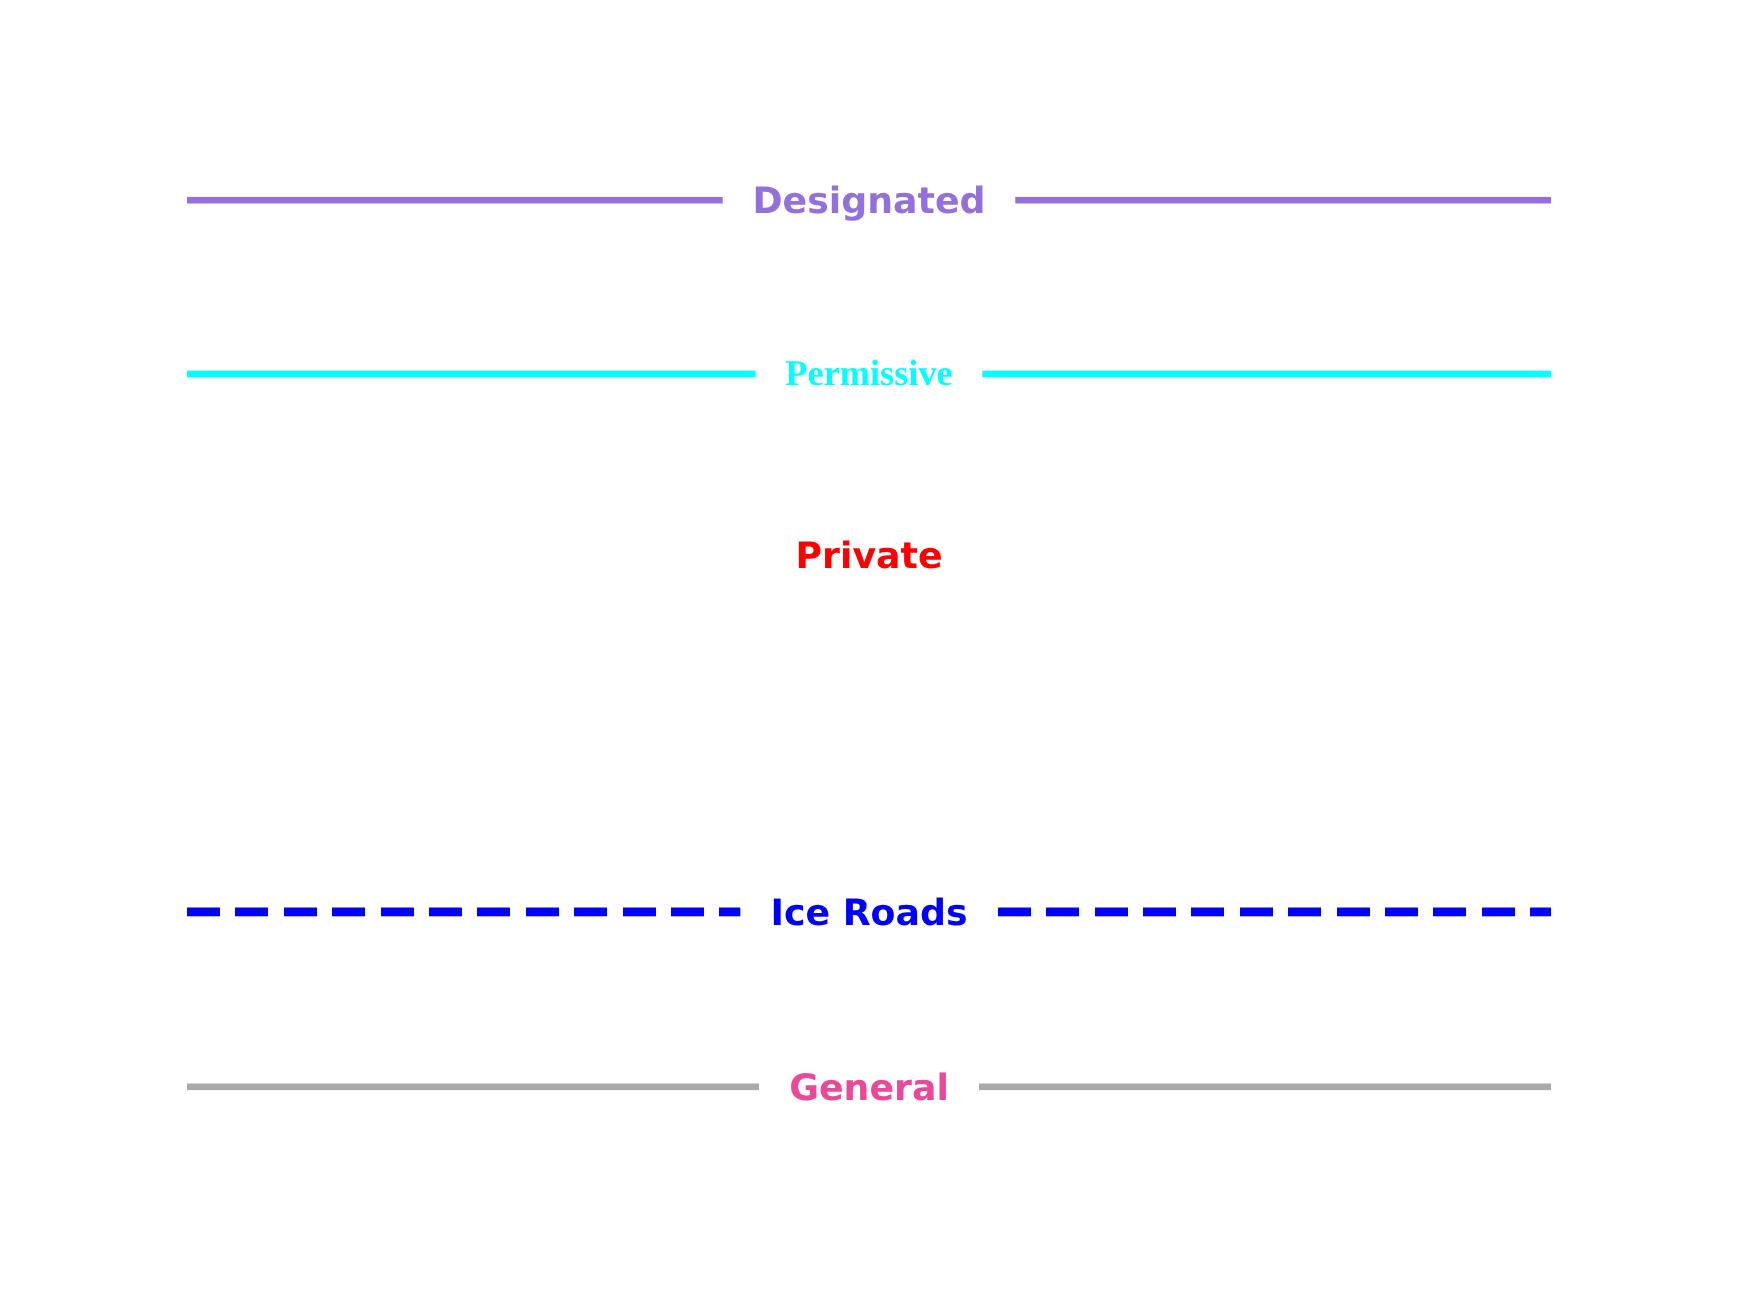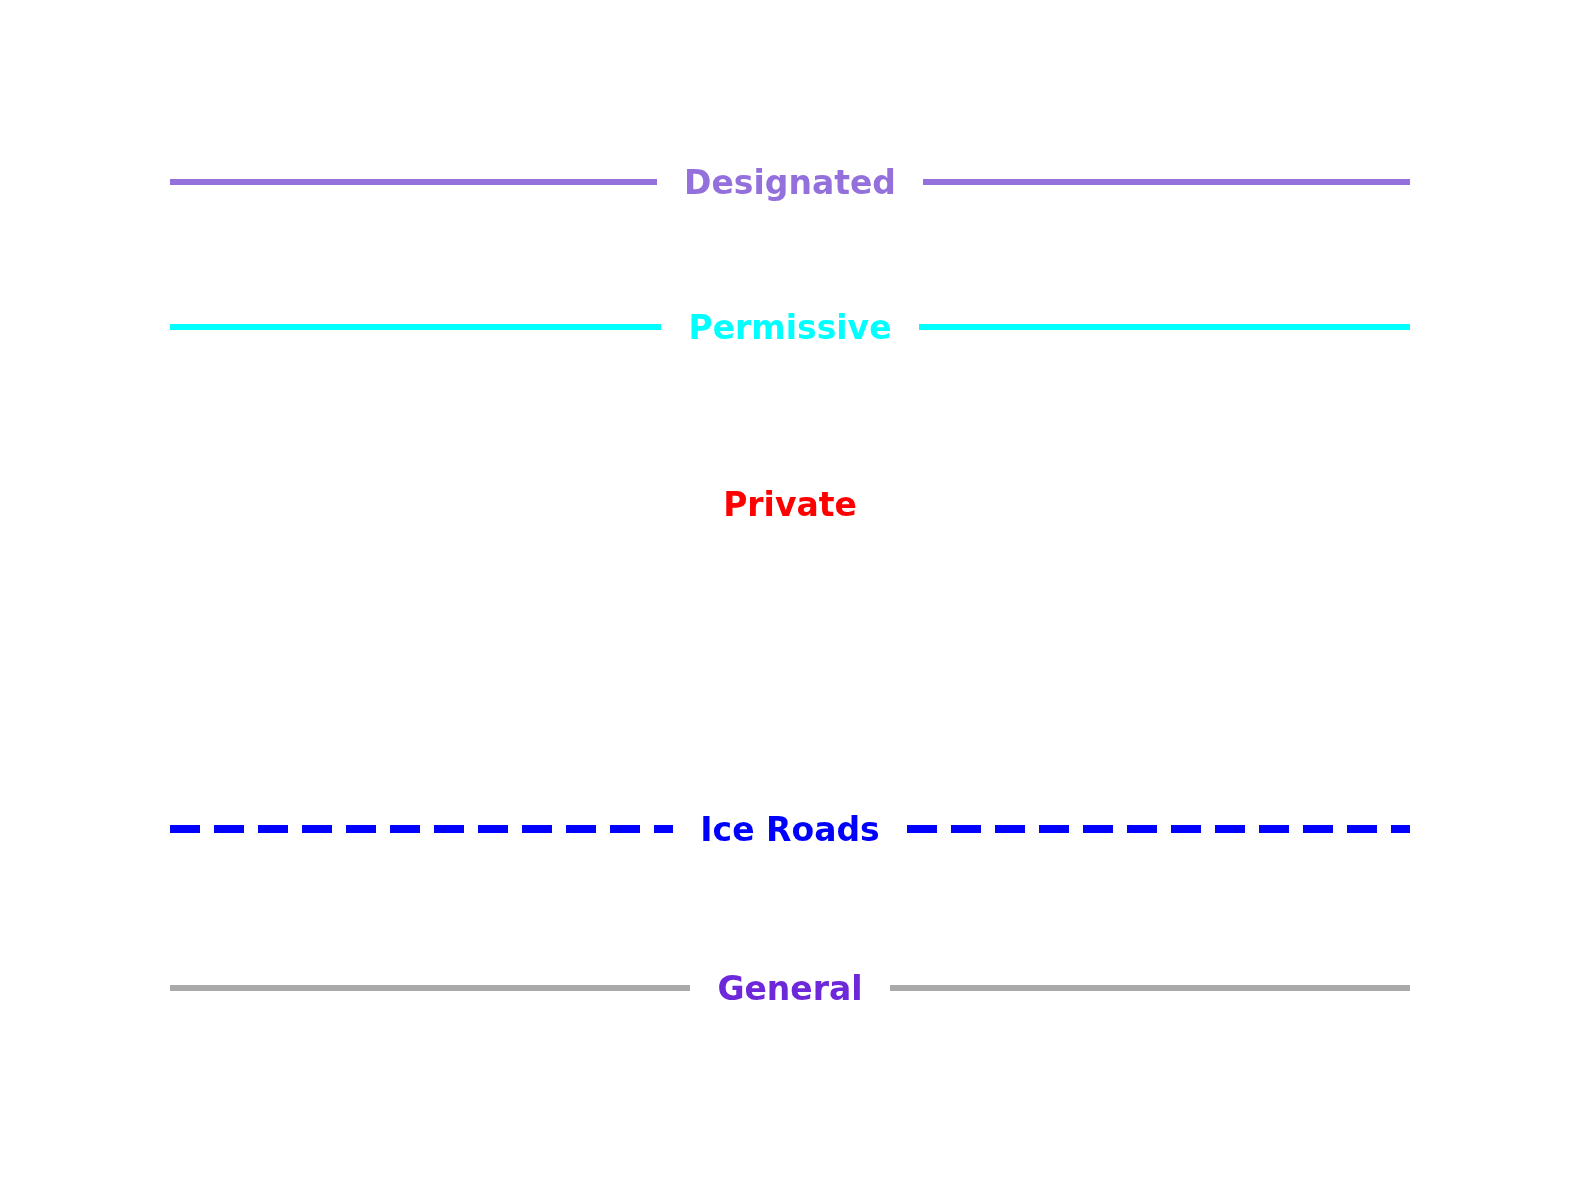--- a/index.html
+++ b/index.html
@@ -48,38 +48,38 @@
 <body>
 
 <div class="canvas">
 
   <div class="legend-row" style="top: 154px;">
     <div class="seg" style="height: 6px; background: rgb(147, 112, 219);"></div>
     <span class="row-label" style="color: rgb(147, 112, 219);">Designated</span>
     <div class="seg" style="height: 6px; background: rgb(147, 112, 219);"></div>
   </div>
 
-  <div class="legend-row" style="top: 299px;">
+  <div class="legend-row" style="top: 312px; font-family: Liberation Serif, serif;">
     <div class="seg" style="height: 6px; background: rgb(0, 255, 255);"></div>
     <span class="row-label" style="color: rgb(0, 255, 255);">Permissive</span>
     <div class="seg" style="height: 6px; background: rgb(0, 255, 255);"></div>
   </div>
 
   <div class="legend-row" style="top: 476px; flex-direction: column;">
     <div class="seg" style="height: 8px; background: rgb(255, 0, 0);"></div>
     <span class="row-label" style="color: rgb(255, 0, 0);">Private</span>
     <div class="seg" style="height: 8px; background: rgb(255, 0, 0);"></div>
   </div>
 
 
   <div class="legend-row" style="top: 801px;">
     <div class="seg" style="height: 8px; background: repeating-linear-gradient(90deg, rgb(0, 0, 255) 0px, rgb(0, 0, 255) 30px, transparent 30px, transparent 44px);"></div>
     <span class="row-label" style="color: rgb(0, 0, 255);">Ice Roads</span>
     <div class="seg" style="height: 8px; background: repeating-linear-gradient(90deg, rgb(0, 0, 255) 0px, rgb(0, 0, 255) 30px, transparent 30px, transparent 44px);"></div>
   </div>
 
   <div class="legend-row" style="top: 960px;">
     <div class="seg" style="height: 6px; background: rgb(169, 169, 169);"></div>
-    <span class="row-label" style="color: #6d28d9;">General</span>
+    <span class="row-label" style="color: #ec4899;">General</span>
     <div class="seg" style="height: 6px; background: rgb(169, 169, 169);"></div>
   </div>
 
 </div>
 
 </body></html>

